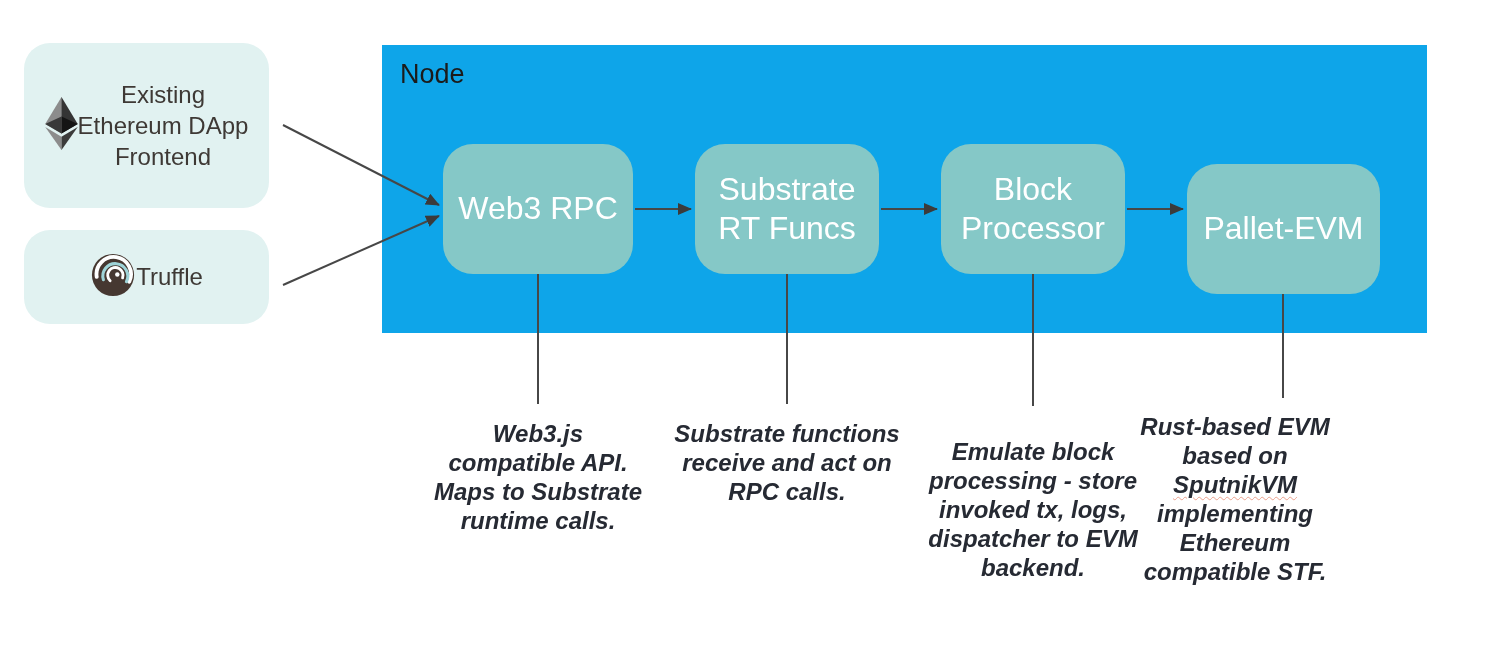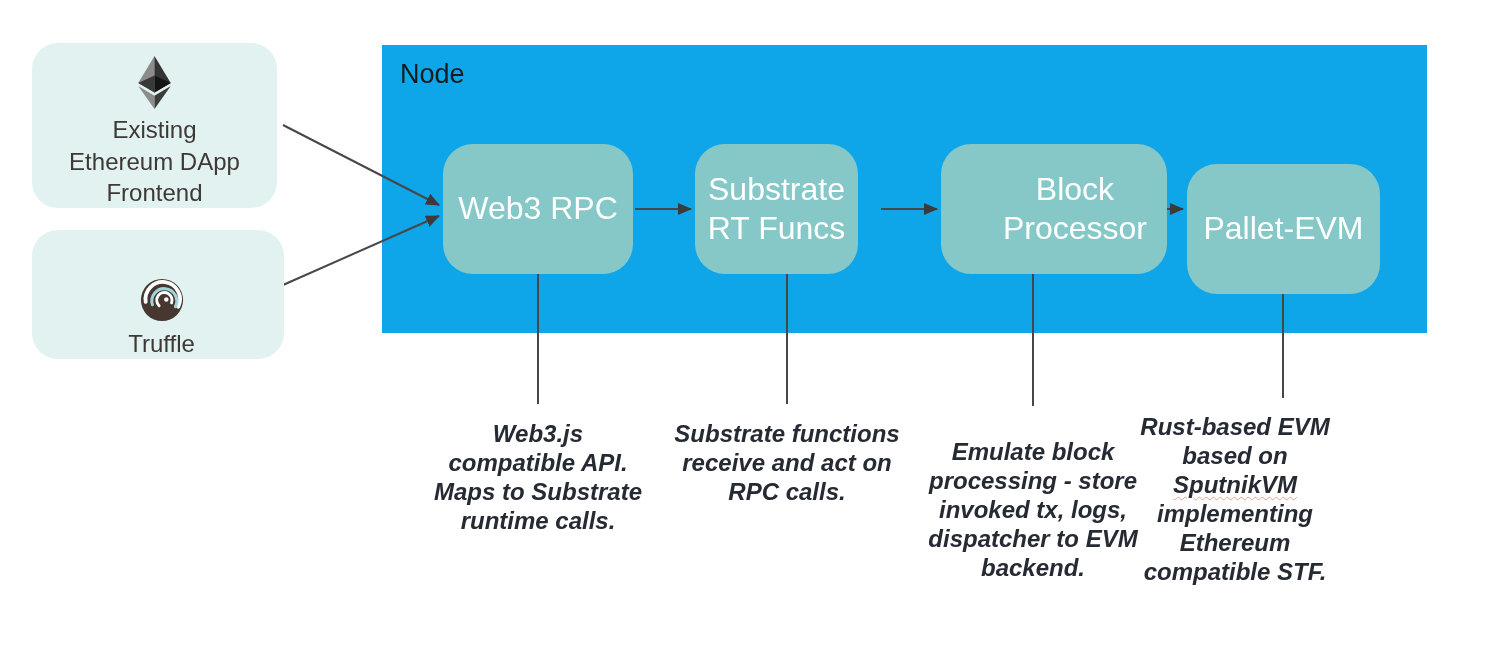--- a/index.html
+++ b/index.html
@@ -10,31 +10,31 @@
   
   .panel{position:absolute;left:382px;top:45px;width:1045px;height:288px;background:#0ea5e9;}
   .panel-title{position:absolute;left:18px;top:14px;font-size:27px;color:#1b1b1b;}
   
   .node-box{
     position:absolute;top:144px;height:130px;background:#85C8C7;border-radius:30px;
     display:flex;align-items:center;justify-content:center;text-align:center;
     color:#ffffff;font-size:32px;line-height:1.22;white-space:pre-line;
   }
   #node-web3{left:443px;width:190px;}
-  #node-substrate{left:695px;width:163px;}
-  #node-block{left:941px;width:184px;padding-left:42px;}
+  #node-substrate{left:695px;width:184px;}
+  #node-block{left:941px;width:184px;}
   #node-pallet{left:1187px;width:193px;margin-top:20px;}
   
   .source-box{
-    position:absolute;left:32px;width:245px;background:#E1F2F1;border-radius:26px;
-    display:flex;flex-direction:column;align-items:center;justify-content:flex-end;
+    position:absolute;left:24px;width:245px;background:#E1F2F1;border-radius:26px;
+    display:flex;flex-direction:row;align-items:center;justify-content:center;
     text-align:center;color:#3E3935;font-size:24px;line-height:1.3;white-space:pre-line;
   }
   #source-frontend{top:43px;height:165px;}
-  #source-truffle{top:230px;height:129px;padding-left:7px;}
+  #source-truffle{top:230px;height:94px;}
   .source-icon{margin-bottom:5px;line-height:0;}
   
   .connectors{position:absolute;left:0;top:0;width:1496px;height:652px;pointer-events:none;}
   
   .note{
     position:absolute;top:419px;width:260px;text-align:center;
     font-style:italic;font-weight:600;font-size:24px;line-height:29px;
     color:#262A33;white-space:pre-line;
   }
   #note-web3{left:408px;}

